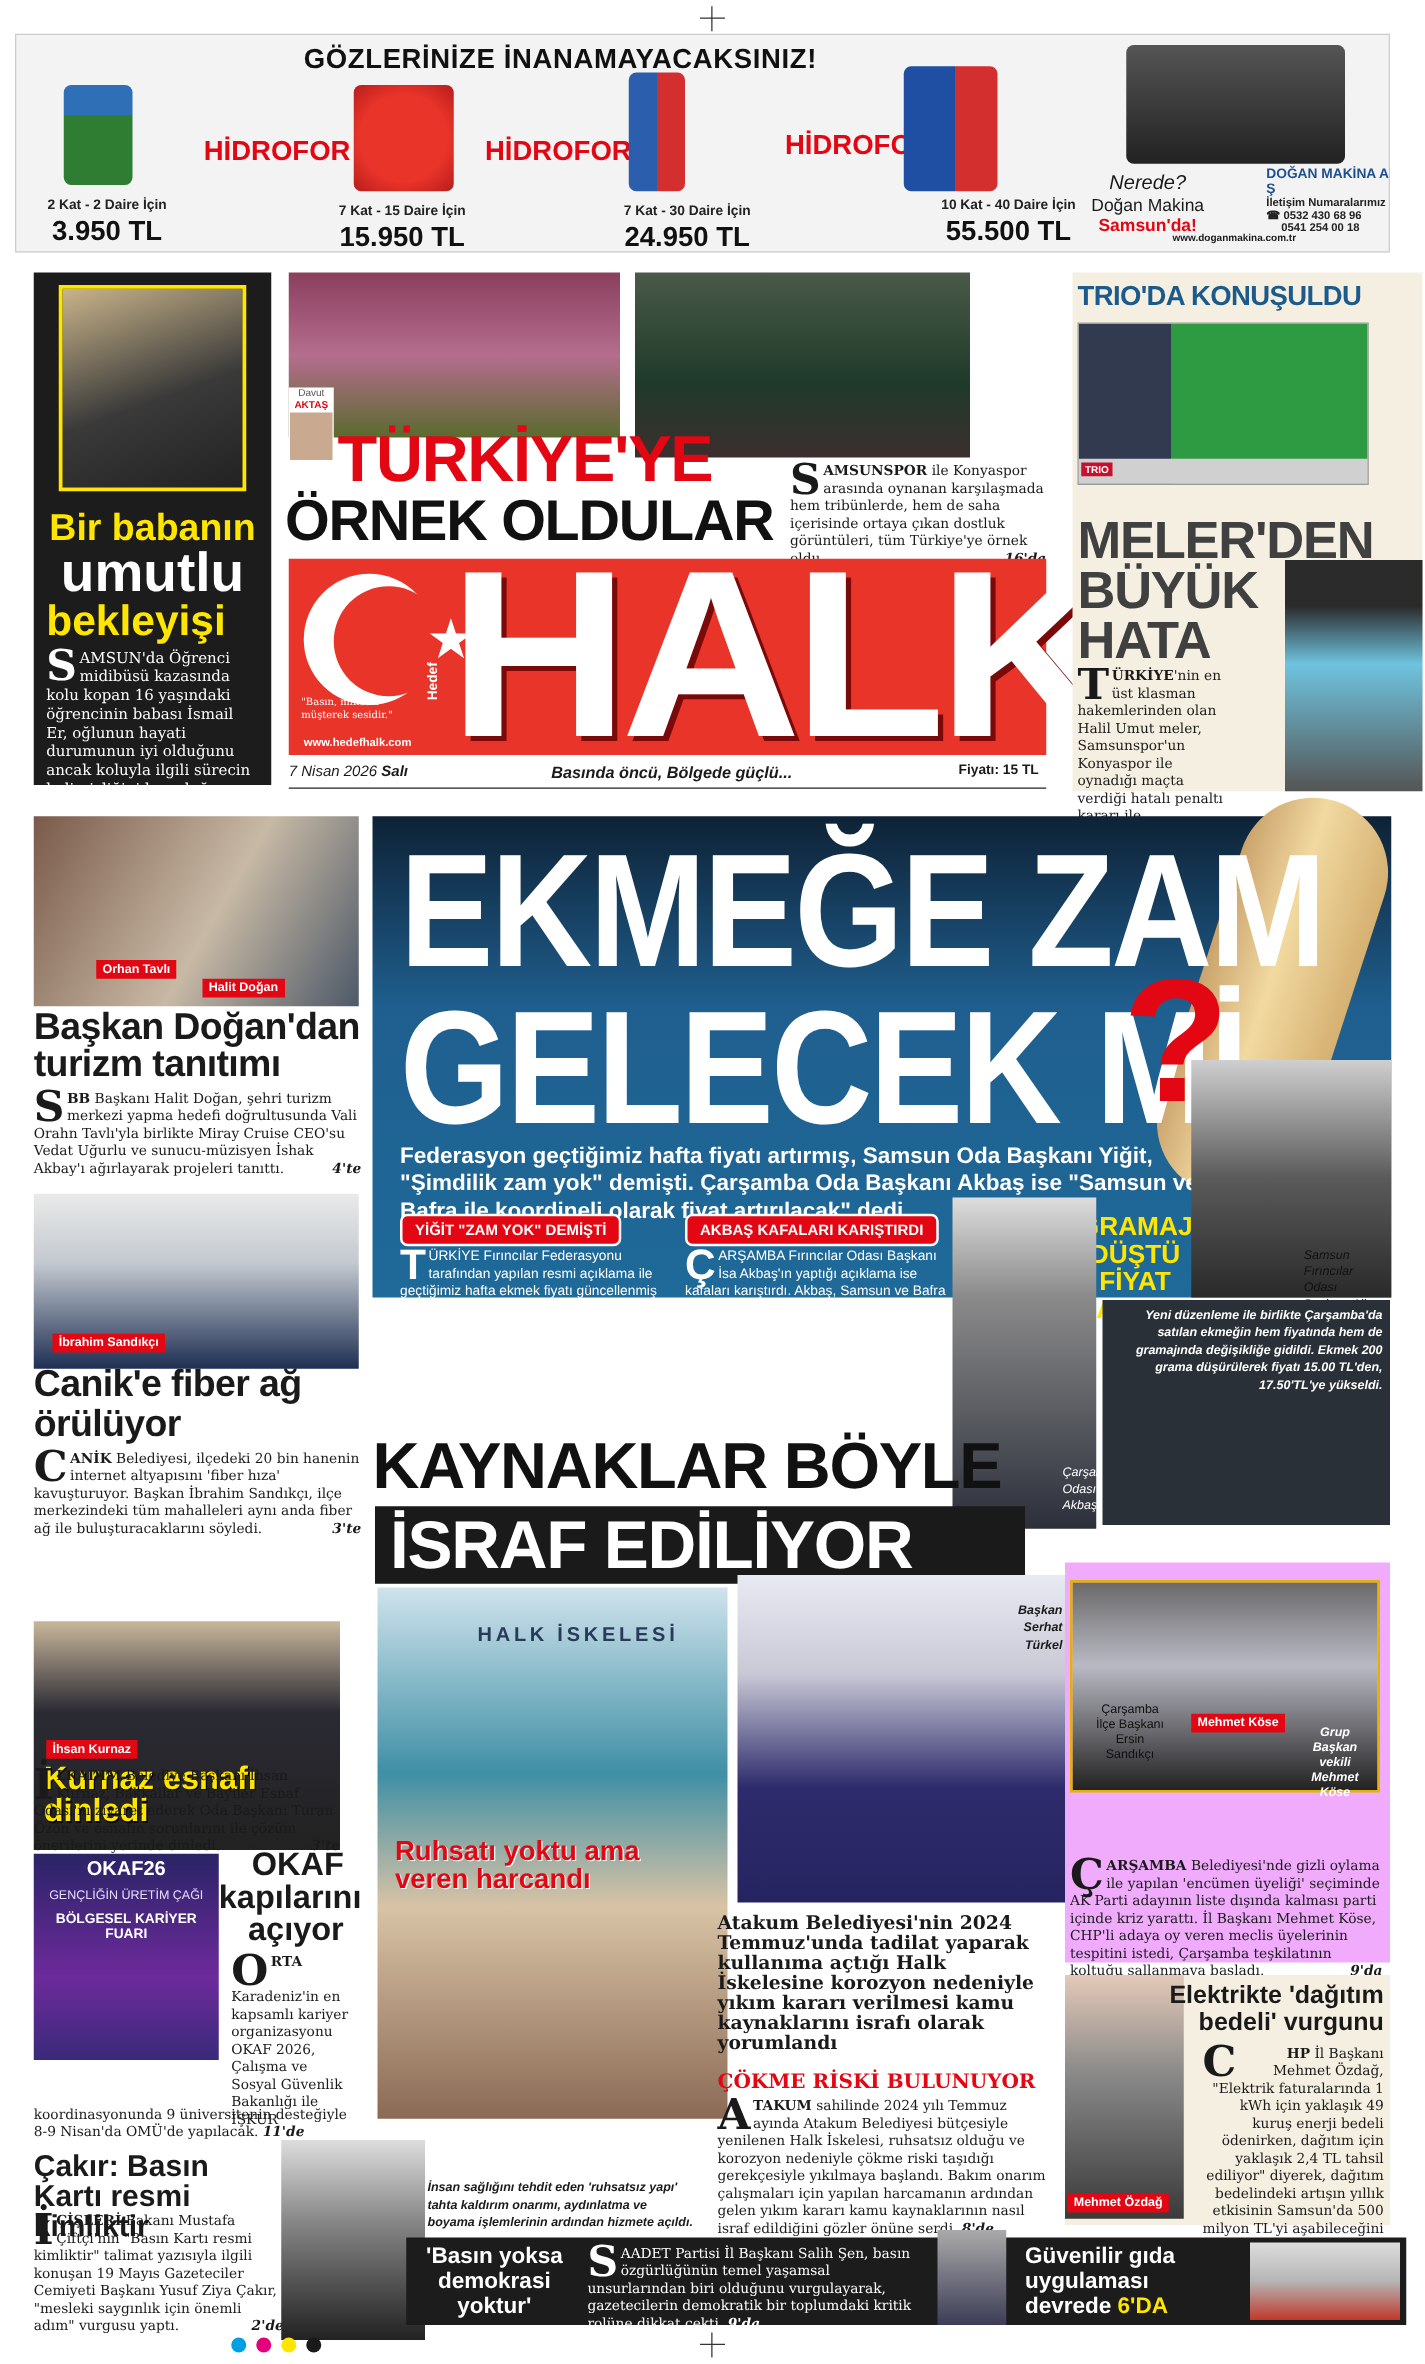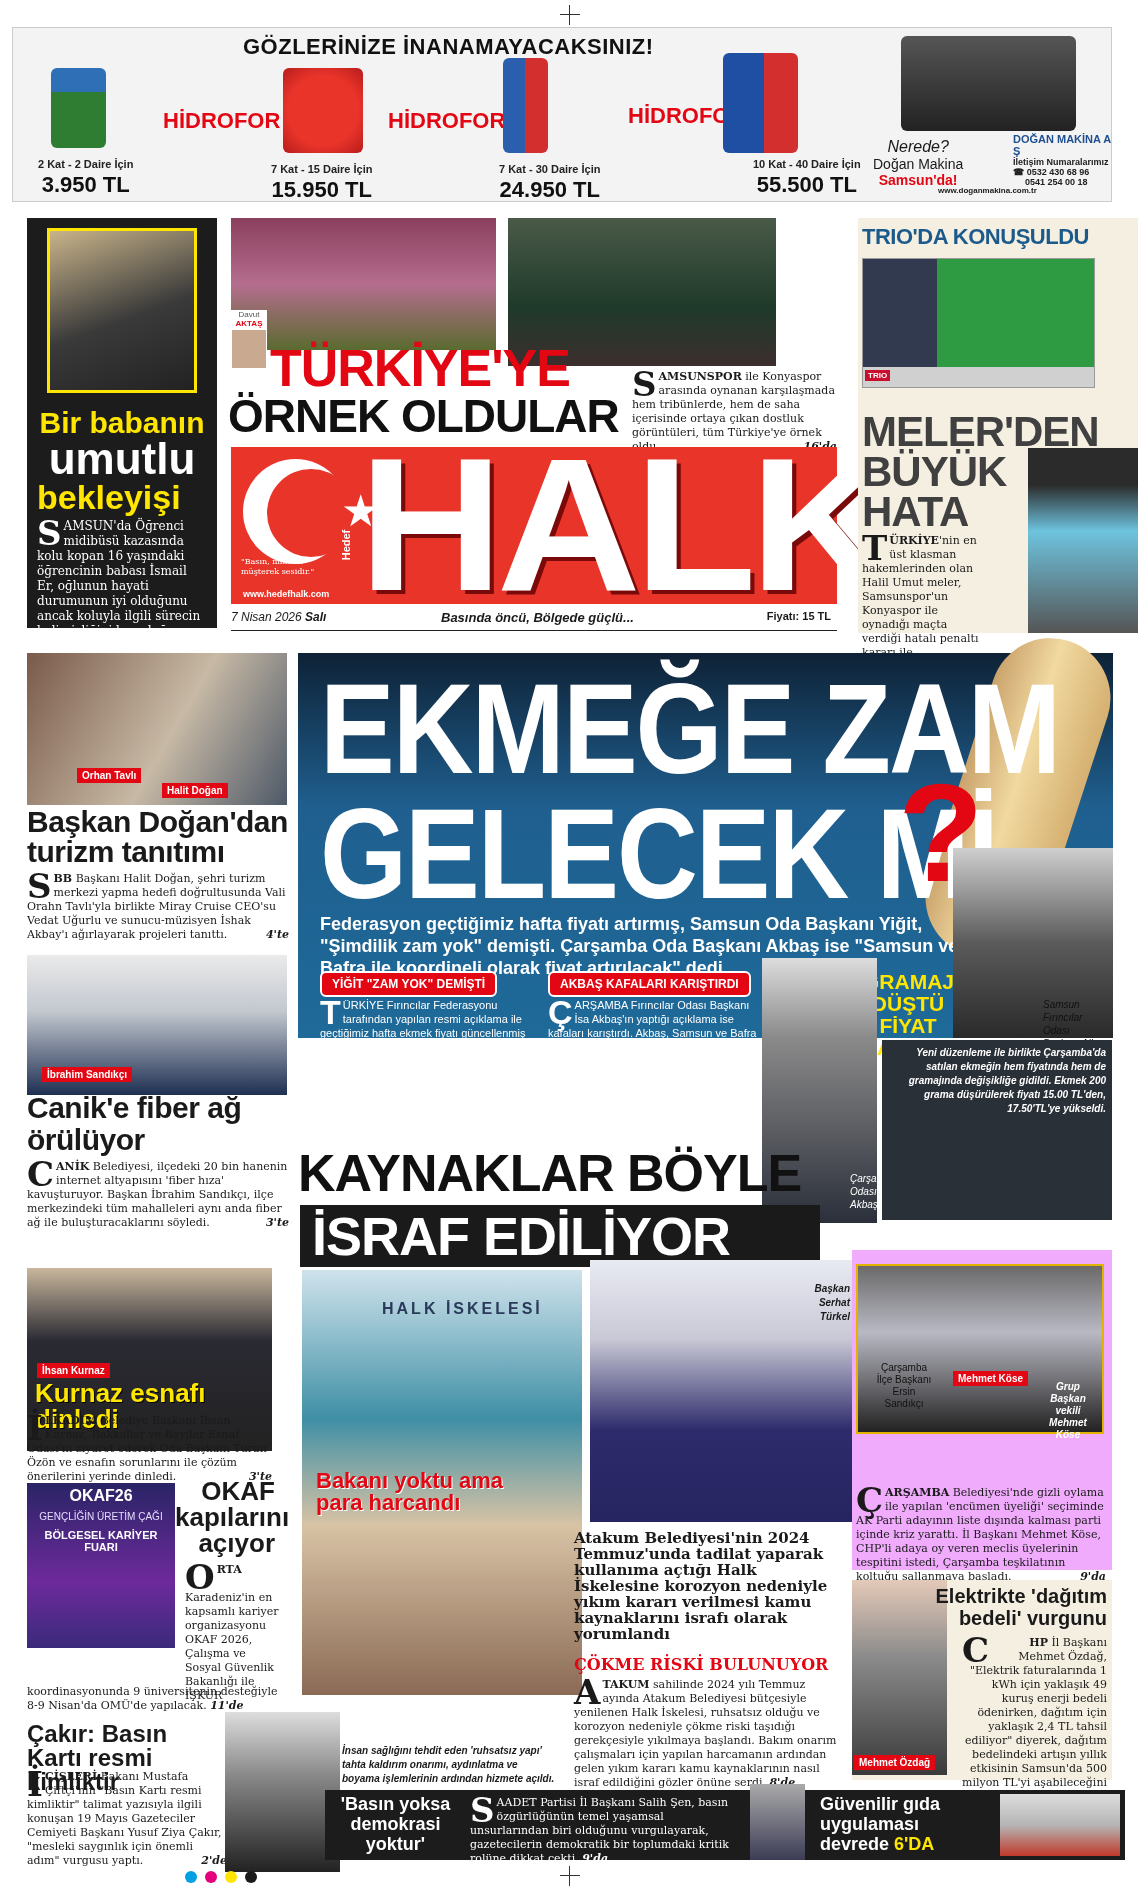--- a/index.html
+++ b/index.html
@@ -67,21 +67,21 @@
 #rtop .ref{position:absolute;right:0;top:230px;width:110px;height:185px;background:linear-gradient(180deg,#2b2b2b 20%,#6ec3de 45%,#555)}
 
 
 #p-baskan{left:27px;top:653px;width:260px;height:152px;background:linear-gradient(120deg,#7a5a4a,#c7b9a5 55%,#4e5968)}
 .tag{position:absolute;background:#e30613;color:#fff;font-size:10px;font-weight:700;padding:2px 5px}
 #h-baskan{left:27px;top:807px;font-weight:900;font-size:30px;line-height:30px;letter-spacing:-0.5px}
 #t-baskan{left:27px;top:872px;width:262px;font-size:11px;line-height:14px}
 #p-canik{left:27px;top:955px;width:260px;height:140px;background:linear-gradient(180deg,#eaeaea,#c3c8cf 40%,#1e2f52)}
 #h-canik{left:27px;top:1092px;font-weight:900;font-size:30px;line-height:32px;letter-spacing:-0.5px}
 #t-canik{left:27px;top:1160px;width:262px;font-size:11px;line-height:14px}
-#p-kurnaz{left:27px;top:1268px;width:245px;height:183px;background:linear-gradient(180deg,#c9b79c,#2a2a33 40%,#222)}
+#p-kurnaz{left:27px;top:1297px;width:245px;height:183px;background:linear-gradient(180deg,#c9b79c,#2a2a33 40%,#222)}
 #p-kurnaz .h{position:absolute;left:8px;top:112px;color:#ffe600;font-weight:900;font-size:26px;line-height:26px;text-shadow:1px 1px 0 #000}
 #t-kurnaz{left:27px;top:1414px;width:245px;font-size:11px;line-height:14px}
 #p-okaf{left:27px;top:1483px;width:148px;height:165px;background:linear-gradient(180deg,#2a2466,#6d2a9c 60%,#3a2a7a);color:#fff;text-align:center;padding-top:4px}
 #p-okaf .o1{font-weight:900;font-size:16px}
 #p-okaf .o2{font-size:10px;margin-top:6px;line-height:12px;color:#e6dcff}
 #p-okaf .o3{font-size:11px;font-weight:900;margin-top:6px}
 #h-okaf{left:175px;top:1478px;width:100px;text-align:right;font-weight:900;font-size:26px;line-height:26px}
 #t-okaf{left:185px;top:1563px;width:95px;font-size:11px;line-height:14px}
 #t-okaf2{left:27px;top:1685px;width:262px;font-size:11px;line-height:14px}
 #h-cakir{left:27px;top:1722px;font-weight:900;font-size:24px;line-height:24px}
@@ -283,21 +283,21 @@
   <div class="yigit-cap" style="width:60px">Samsun Fırıncılar Odası Başkanı Ali Yiğit</div>
 </div>
 <div id="akbas" class="abs"></div>
 <div id="akbas-cap" class="abs">Çarşamba Fırıncılar Odası Başkanı İsa Akbaş</div>
 <div id="yeni" class="abs">Yeni düzenleme ile birlikte Çarşamba'da satılan ekmeğin hem fiyatında hem de gramajında değişikliğe gidildi. Ekmek 200 grama düşürülerek fiyatı 15.00 TL'den, 17.50'TL'ye yükseldi.</div>
 
 <div id="h-kay" class="abs">KAYNAKLAR BÖYLE</div>
 <div id="h-israf" class="abs">İSRAF EDİLİYOR</div>
 <div id="p-iskele" class="abs">
   <div class="arch">HALK İSKELESİ</div>
-  <div class="red" style="width:230px">Bakanı yoktu ama para harcandı</div>
+  <div class="red" style="width:230px">Ruhsatı yoktu ama veren harcandı</div>
 </div>
 <div id="p-iskele-cap" class="abs">İnsan sağlığını tehdit eden 'ruhsatsız yapı' tahta kaldırım onarımı, aydınlatma ve boyama işlemlerinin ardından hizmete açıldı.</div>
 <div id="p-turkel" class="abs"></div>
 <div id="turkel-cap" class="abs" style="width:40px">Başkan Serhat Türkel</div>
 <div id="atakum-h" class="abs serif">Atakum Belediyesi'nin 2024 Temmuz'unda tadilat yaparak kullanıma açtığı Halk İskelesine korozyon nedeniyle yıkım kararı verilmesi kamu kaynaklarını israfı olarak yorumlandı</div>
 <div id="cokme" class="abs serif">ÇÖKME RİSKİ BULUNUYOR</div>
 <div id="atakum-t" class="abs serif"><span class="drop">A</span><b>TAKUM</b><span> sahilinde 2024 yılı Temmuz ayında Atakum Belediyesi bütçesiyle yenilenen Halk İskelesi, ruhsatsız olduğu ve korozyon nedeniyle çökme riski taşıdığı gerekçesiyle yıkılmaya başlandı. Bakım onarım çalışmaları için yapılan harcamanın ardından gelen yıkım kararı kamu kaynaklarının nasıl israf edildiğini gözler önüne serdi.</span> <b><i>8'de</i></b></div>
 
 <div id="rlow" class="abs">
   <div class="ph">

